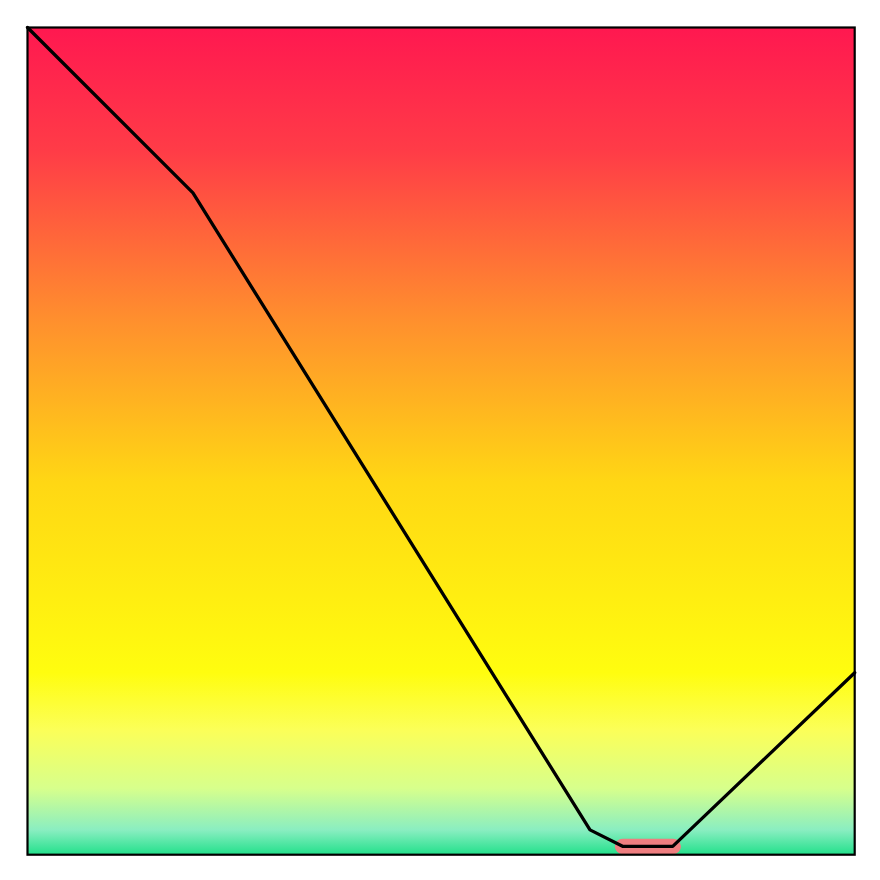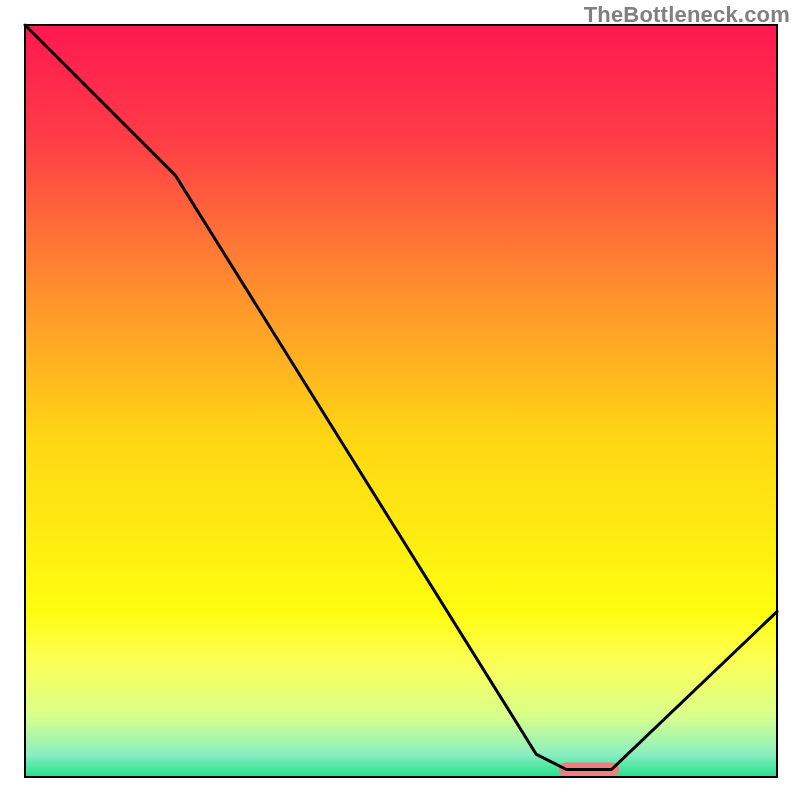--- a/index.html
+++ b/index.html
@@ -25,21 +25,20 @@
     color: #808080;
     letter-spacing: 0.2px;
     z-index: 5;
   }
   svg { display: block; }
 </style>
 </head>
 <body>
 
 <div id="container">
-  <div id="watermark">TheBottleneck.com</div>
   <svg id="chart" width="800" height="800">
     <defs>
       <linearGradient id="bg-grad" x1="0" y1="0" x2="0" y2="1">
           <stop offset="0%" stop-color="#ff1850"></stop>
           <stop offset="15%" stop-color="#ff3c47"></stop>
           <stop offset="35%" stop-color="#ff8e2e"></stop>
           <stop offset="55.00000000000001%" stop-color="#ffd714"></stop>
           <stop offset="78%" stop-color="#fffd0f"></stop>
           <stop offset="85%" stop-color="#fbff59"></stop>
           <stop offset="92%" stop-color="#d7ff8c"></stop>

